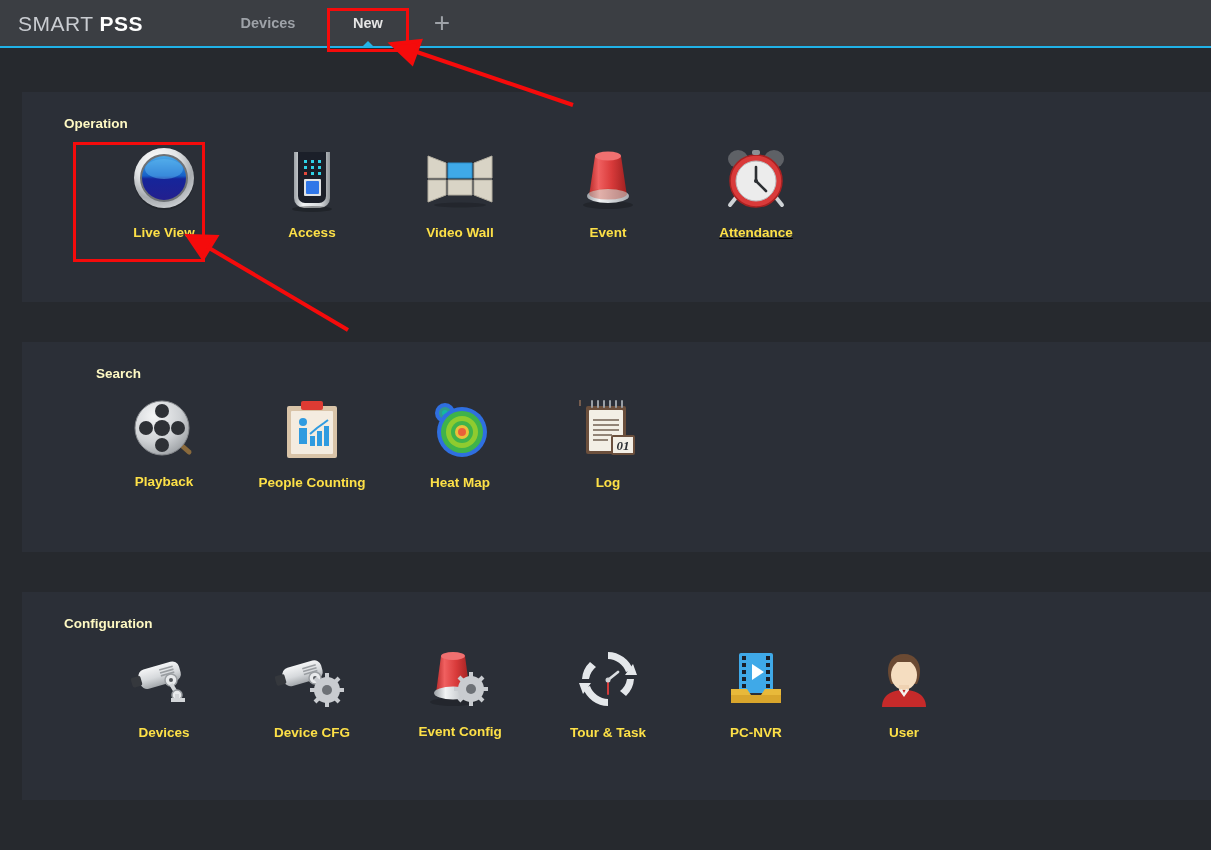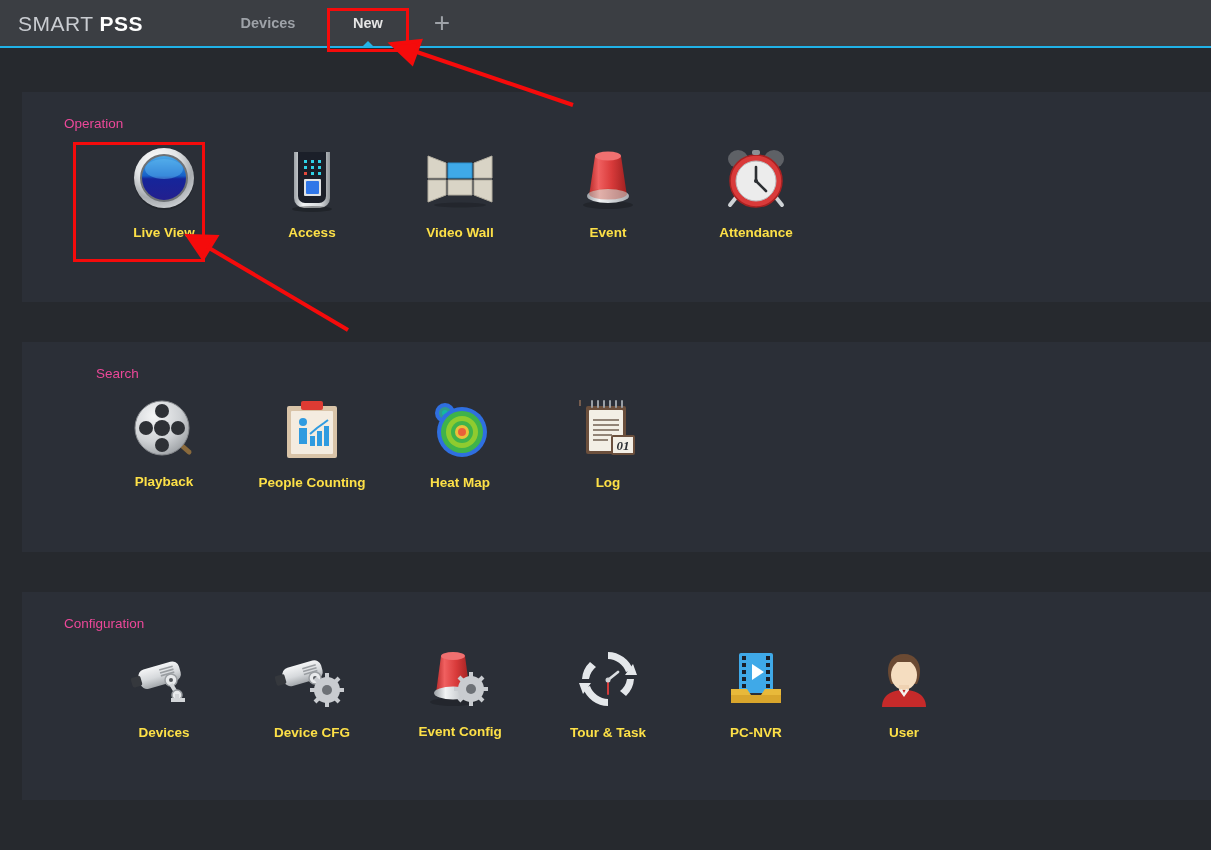--- a/index.html
+++ b/index.html
@@ -40,21 +40,21 @@
     position:absolute;left:0;top:46px;width:1211px;height:2px;background:#20b2e8;
   }
 
   
   .stage{position:absolute;left:0;top:48px;width:1211px;height:802px;background:#26292e;}
   .gutter{position:absolute;left:0;top:0;width:22px;height:802px;background:#26292e;}
   .panel{
     position:absolute;left:22px;width:1189px;background:#2b2f37;
   }
   .panel-title{
-    position:absolute;left:42px;font-size:13.5px;font-weight:400;color:#ec4899;
+    position:absolute;left:42px;font-size:13.5px;font-weight:700;color:#fef9c3;
   }
   .tile{
     position:absolute;width:120px;text-align:center;cursor:default;
   }
   .tile .ic{
     width:120px;height:68px;display:block;position:relative;
   }
   .tile .ic svg{position:absolute;left:50%;top:50%;transform:translate(-50%,-50%);}
   .tile .lbl{
     display:block;margin-top:12px;font-size:13.5px;font-weight:700;color:#fde047;
@@ -189,21 +189,21 @@
               <path d="M66 30 L48 30 L48 45 L66 52 Z"></path>
               <path d="M22 30 L46 30 L46 45 L22 45 Z"></path>
             </g>
             <path d="M22 13 L46 13 L46 28 L22 28 Z" fill="#3fa9e8" stroke="#2d8fcc" stroke-width="1"></path>
             <ellipse cx="34" cy="55" rx="26" ry="2.5" fill="#111317" opacity=".3"></ellipse>
           </svg>
         </span>
         <span class="lbl">Video Wall</span>
       </div>
 
-      <div class="tile" style="left:674px;top:53px;">
+      <div class="tile" style="left:674px;top:53px;text-decoration:underline;">
         <span class="ic">
           <svg width="66" height="64" viewBox="0 0 66 64">
             <g stroke="#cfd3d6" stroke-width="4" stroke-linecap="round">
               <line x1="15" y1="48" x2="7" y2="58"></line>
                 <line x1="51" y1="48" x2="59" y2="58"></line>
             </g>
             <ellipse cx="15" cy="12" rx="10" ry="9" fill="#5e6166"></ellipse>
             <ellipse cx="51" cy="12" rx="10" ry="9" fill="#5e6166"></ellipse>
             <circle cx="33" cy="34" r="26" fill="#d93a3a"></circle>
             <circle cx="33" cy="34" r="26" fill="none" stroke="#a82121" stroke-width="1.5"></circle>

